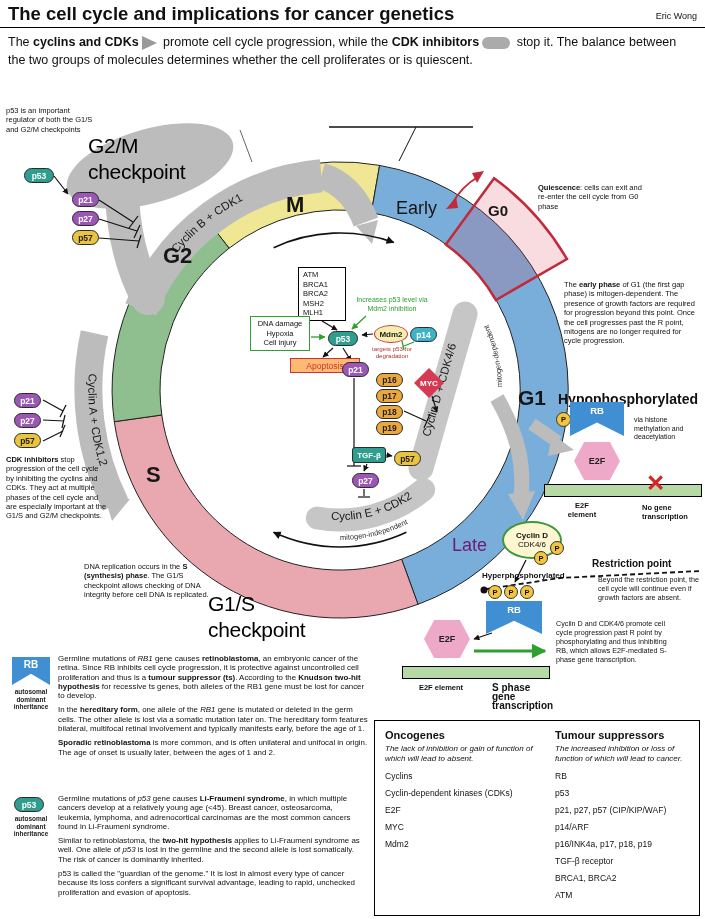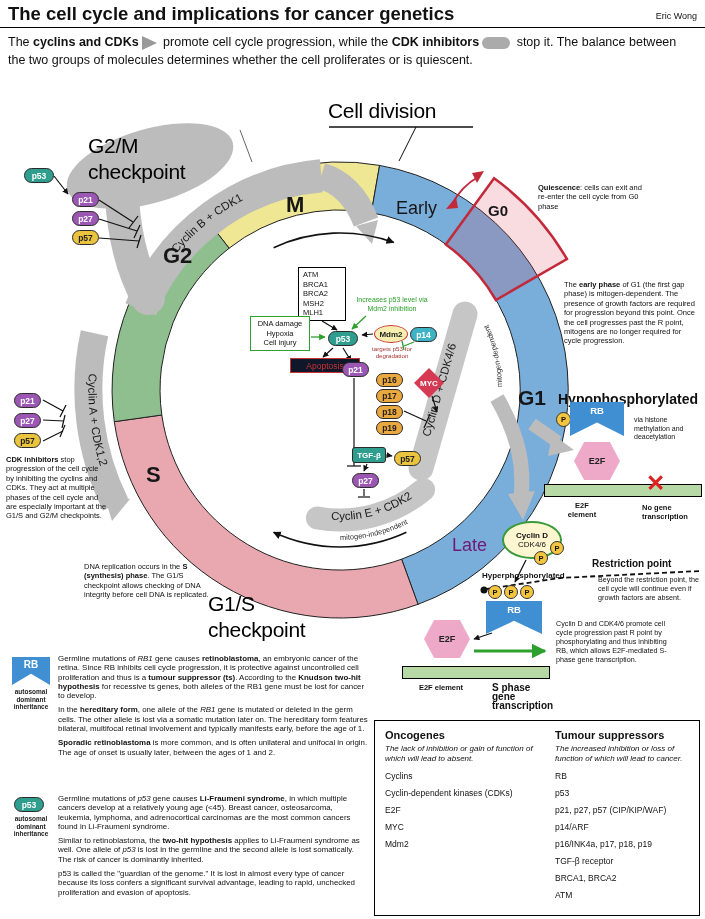--- a/index.html
+++ b/index.html
@@ -146,38 +146,38 @@
     </g>
 
     <text text-anchor="middle" font-size="11.5" fill="#1a1a1a"><textPath href="#tpB" startOffset="50%">Cyclin B + CDK1</textPath></text>
     <text text-anchor="middle" font-size="11.5" fill="#1a1a1a"><textPath href="#tpA" startOffset="50%">Cyclin A + CDK1,2</textPath></text>
     <text text-anchor="middle" font-size="11.5" fill="#1a1a1a"><textPath href="#tpE" startOffset="50%">Cyclin E + CDK2</textPath></text>
     <text text-anchor="middle" font-size="11.5" fill="#1a1a1a"><textPath href="#tpD" startOffset="50%">Cyclin D + CDK4/6</textPath></text>
     <text text-anchor="middle" font-size="7.5" fill="#333"><textPath href="#tpMI" startOffset="50%">mitogen-independent</textPath></text>
     <text text-anchor="middle" font-size="7.5" fill="#333"><textPath href="#tpMD" startOffset="50%">mitogen-dependent</textPath></text>
   </svg>
 
-  <div class="bigl" style="left:328px;top:98px">Cell division</div>
   <div class="bigl" style="left:88px;top:133px">
     <div>G2/M</div>
     <div>checkpoint</div>
   </div>
   <div class="bigl" style="left:208px;top:591px">
     <div>G1/S</div>
     <div>checkpoint</div>
   </div>
 
   <div class="phase" style="left:286px;top:192px;font-size:22px">M</div>
   <div class="phase" style="left:163px;top:243px;font-size:22px">G2</div>
   <div class="phase" style="left:146px;top:462px;font-size:22px">S</div>
   <div class="phase" style="left:518px;top:386px;font-size:21px">G1</div>
   <div class="phase" style="left:488px;top:202px;font-size:15px">G0</div>
   <div class="abs" style="left:396px;top:198px;font-size:18px;color:#161616">Early</div>
   <div class="abs" style="left:452px;top:535px;font-size:18px;color:#701a75">Late</div>
 
+  <div class="note" style="left:6px;top:106px;width:94px">p53 is an important regulator of both the G1/S and G2/M checkpoints</div>
   <div class="pill teal" style="left:24px;top:168px;width:30px;height:15px">p53</div>
   <div class="pill purple" style="left:72px;top:192px;width:27px;height:15px">p21</div>
   <div class="pill purple" style="left:72px;top:211px;width:27px;height:15px">p27</div>
   <div class="pill yellowp" style="left:72px;top:230px;width:27px;height:15px">p57</div>
 
   <div class="note" style="left:538px;top:183px;width:106px"><span class="b">Quiescence</span><span>: cells can exit and re-enter the cell cycle from G0 phase</span></div>
   <div class="note" style="left:564px;top:280px;width:136px"><span>The </span><span class="b">early phase</span><span> of G1 (the first gap phase) is mitogen-dependent. The presence of growth factors are required for progression beyond this point. Once the cell progres­ses past the R point, mitogens are no longer required for cycle progression.</span></div>
 
   <div class="pill purple" style="left:14px;top:393px;width:27px;height:15px">p21</div>
   <div class="pill purple" style="left:14px;top:413px;width:27px;height:15px">p27</div>
@@ -195,21 +195,21 @@
   <div class="boxw dmg" style="left:250px;top:316px;width:60px;padding:2px 2px;border-color:#2da02d;border-width:1.5px">
       <div class="li">DNA damage</div>
       <div class="li">Hypoxia</div>
       <div class="li">Cell injury</div>
     </div>
   <div class="abs" style="left:352px;top:296px;width:80px;font-size:7px;line-height:8.6px;color:#2da02d;text-align:center">Increases p53 level via Mdm2 inhibition</div>
   <div class="pill teal" style="left:328px;top:331px;width:30px;height:15px">p53</div>
   <div class="abs" style="left:374px;top:325px;width:34px;height:18px;border:1.5px solid #cc3333;border-radius:50%;background:#f5eeb0;display:flex;align-items:center;justify-content:center;font-size:8px;font-weight:bold;color:#222">Mdm2</div>
   <div class="abs" style="left:366px;top:345px;width:52px;font-size:6.2px;line-height:7.4px;color:#a33;text-align:center">targets p53 for degradation</div>
   <div class="pill cyan" style="left:410px;top:327px;width:27px;height:15px">p14</div>
-  <div class="abs" style="left:290px;top:358px;width:70px;height:15px;border:1.2px solid #cc3333;background:#0f172a;color:#cc3333;font-size:8.5px;display:flex;align-items:center;justify-content:center">Apoptosis</div>
+  <div class="abs" style="left:290px;top:358px;width:70px;height:15px;border:1.2px solid #cc3333;background:#fdba74;color:#cc3333;font-size:8.5px;display:flex;align-items:center;justify-content:center">Apoptosis</div>
   <div class="pill purple" style="left:342px;top:362px;width:27px;height:15px">p21</div>
   <div class="pill amber" style="left:376px;top:373px;width:27px;height:14px">p16</div>
   <div class="pill amber" style="left:376px;top:389px;width:27px;height:14px">p17</div>
   <div class="pill amber" style="left:376px;top:405px;width:27px;height:14px">p18</div>
   <div class="pill amber" style="left:376px;top:421px;width:27px;height:14px">p19</div>
   <div class="abs" style="left:414px;top:368px;width:30px;height:30px;background:#d63a52;clip-path:polygon(50% 0,100% 50%,50% 100%,0 50%);display:flex;align-items:center;justify-content:center;color:#fff;font-weight:bold;font-size:8px">MYC</div>
   <div class="abs" style="left:352px;top:447px;width:34px;height:16px;background:#2f9e8e;border:1.1px solid #2b2b2b;border-radius:3px;display:flex;align-items:center;justify-content:center;color:#fff;font-weight:bold;font-size:8px">TGF-β</div>
   <div class="pill yellowp" style="left:394px;top:451px;width:27px;height:15px">p57</div>
   <div class="pill purple" style="left:352px;top:473px;width:27px;height:15px">p27</div>
 

